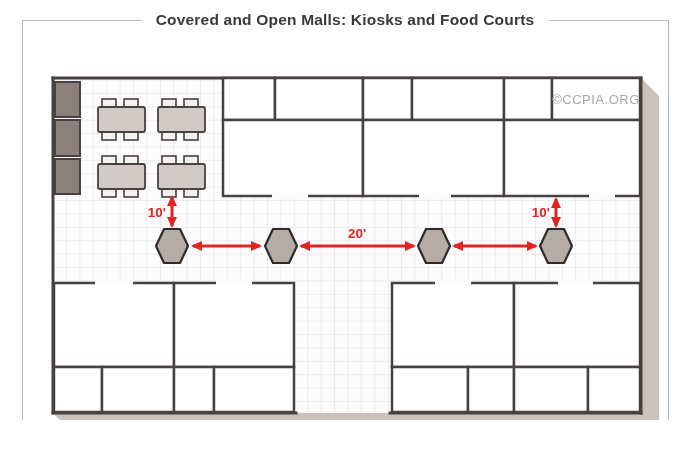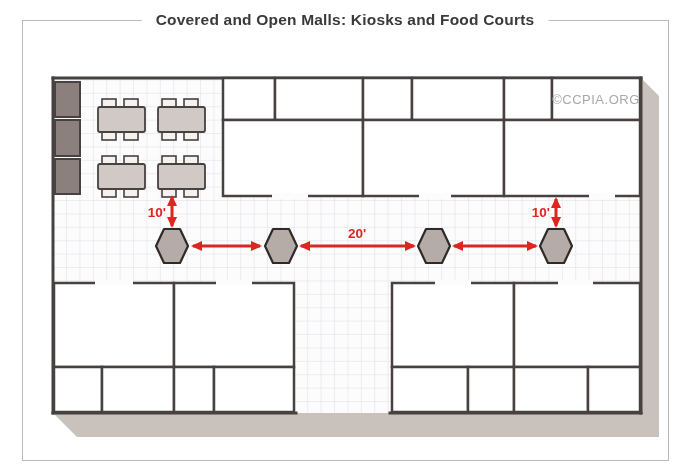--- a/index.html
+++ b/index.html
@@ -1,17 +1,17 @@
 <!DOCTYPE html>
 <html style="--arrow_red: #e02420; --wall: #474140; --room_fill: #ffffff; --floor: #fcfcfd; --grid_line: #dddde5; --kiosk_fill: #b5aca8; --counter_fill: #8b807b; --table_fill: #d1c9c5; --chair_fill: #f4f1ef; --shadow: #c9c1bb; --frame_border: #b7babe; --title_text: #3a3a3a; --watermark_text: #a9a9a9;"><head>
 <meta charset="utf-8">
 <style>
   html,body{margin:0;padding:0;background:#ffffff;}
   #stage{
-    position:relative;width:690px;height:475px;background:#ffffff;overflow:hidden;
+    position:relative;width:690px;height:420px;background:#ffffff;overflow:hidden;
     font-family:"Liberation Sans",sans-serif;
   }
   #frame{
     position:absolute;left:22px;top:20px;width:645px;height:439px;
     border:1px solid var(--frame_border,#b7babe);
   }
   #title{
     position:absolute;top:20px;left:50%;transform:translate(-50%,-50%);
     background:#ffffff;padding:0 14px;white-space:nowrap;
     font-size:15.5px;font-weight:bold;color:var(--title_text,#3a3a3a);

